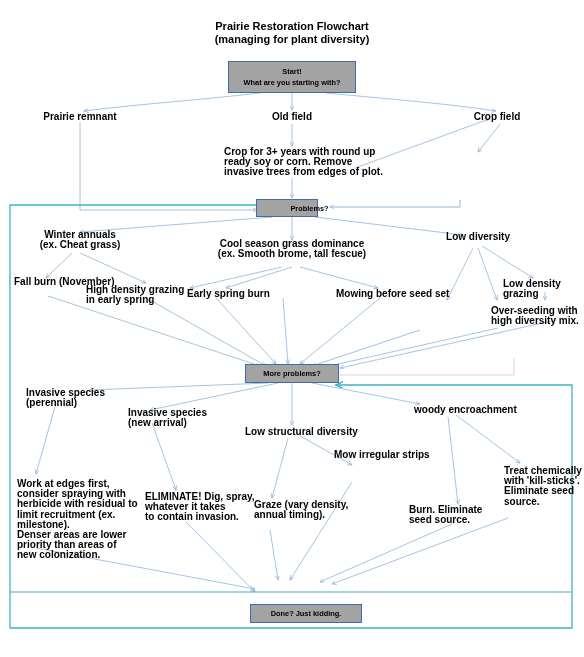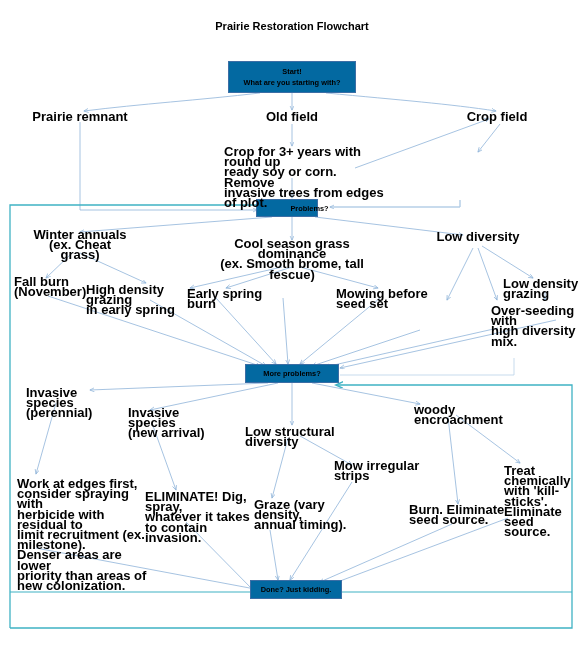--- a/index.html
+++ b/index.html
@@ -2,25 +2,25 @@
 <html><head>
 <meta charset="utf-8">
 <style>
   html,body{margin:0;padding:0;background:#ffffff;}
   body{width:584px;height:657px;position:relative;overflow:hidden;
        font-family:"Liberation Sans","DejaVu Sans",sans-serif;color:#000;}
   #canvas{position:absolute;inset:0;width:584px;height:657px;}
   svg.layer{position:absolute;left:0;top:0;width:584px;height:657px;pointer-events:none;}
   .title{position:absolute;left:0;top:20px;width:584px;text-align:center;
          font-size:11px;font-weight:bold;line-height:13px;}
-  .node{position:absolute;font-size:13px;line-height:10.2px;font-weight:bold;
+  .node{position:absolute;font-size:10px;line-height:10.2px;font-weight:bold;
         white-space:pre-line;}
   .node.c{text-align:center;}
   .node.l{text-align:left;}
-  .boxnode{position:absolute;border:1.6px solid #3c6ea5;background:#0369a1;
+  .boxnode{position:absolute;border:1.6px solid #3c6ea5;background:#a3a3a3;
            font-size:7.4px;font-weight:bold;line-height:11px;text-align:center;
            display:flex;flex-direction:column;align-items:center;justify-content:center;
            box-sizing:border-box;white-space:pre-line;}
 </style>
 </head>
 <body>
 
 <div id="canvas">
 
   <svg class="layer" viewBox="0 0 584 657" xmlns="http://www.w3.org/2000/svg">
@@ -109,30 +109,31 @@
       <path d="M10,628 L10,205 L290,205" marker-end="url(#aht)"></path>
       <path d="M10,628 L572,628 L572,385 L336,385" marker-end="url(#aht)"></path>
     </g>
     <g stroke="#3fb2c4" stroke-width="1.1" fill="none">
       <path d="M10,592 L572,592"></path>
     </g>
   </svg>
 
   <div class="title">
     <div>Prairie Restoration Flowchart</div>
+    <div>(managing for plant diversity)</div>
   </div>
 
   <div class="boxnode" style="left:228px;top:61px;width:128px;height:32px;">Start!
 What are you starting with?</div>
 
   <div class="boxnode" style="left:256px;top:199px;width:62px;height:18px;padding-left:45px;">Problems?</div>
 
   <div class="boxnode" style="left:245px;top:364px;width:94px;height:19px;">More problems?</div>
 
-  <div class="boxnode" style="left:250px;top:580px;width:92px;height:19px;">Done? Just kidding.</div>
+  <div class="boxnode" style="left:250px;top:604px;width:112px;height:19px;">Done? Just kidding.</div>
 
   <div class="node c" style="left:30px;top:112px;width:100px;">Prairie remnant</div>
   <div class="node c" style="left:247px;top:112px;width:90px;">Old field</div>
   <div class="node c" style="left:452px;top:112px;width:90px;">Crop field</div>
 
   <div class="node l" style="left:224px;top:147px;width:160px;">Crop for 3+ years with round up
 ready soy or corn.  Remove
 invasive trees from edges of plot.</div>
 
   <div class="node c" style="left:30px;top:230px;width:100px;">Winter annuals
@@ -162,21 +163,21 @@
 herbicide with residual to
 limit recruitment (ex. milestone).
 Denser areas are lower
  priority than areas of
 new colonization.</div>
   <div class="node l" style="left:145px;top:492px;width:120px;">ELIMINATE! Dig, spray,
 whatever it takes
 to contain invasion.</div>
   <div class="node l" style="left:254px;top:500px;width:110px;">Graze  (vary density,
 annual timing).</div>
-  <div class="node l" style="left:334px;top:461px;width:110px;">Mow irregular strips</div>
+  <div class="node l" style="left:334px;top:450px;width:110px;">Mow irregular strips</div>
   <div class="node l" style="left:409px;top:505px;width:100px;">Burn. Eliminate
 seed source.</div>
   <div class="node l" style="left:504px;top:466px;width:80px;">Treat chemically
 with 'kill-sticks'.
 Eliminate seed
 source.</div>
 
 </div>
 
 </body></html>

